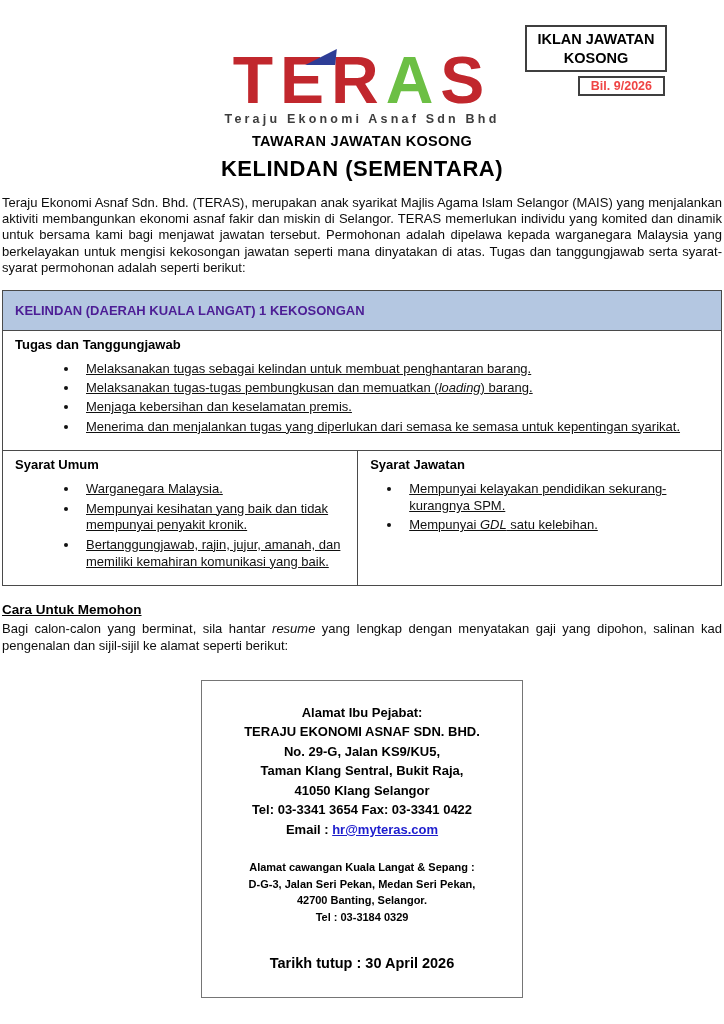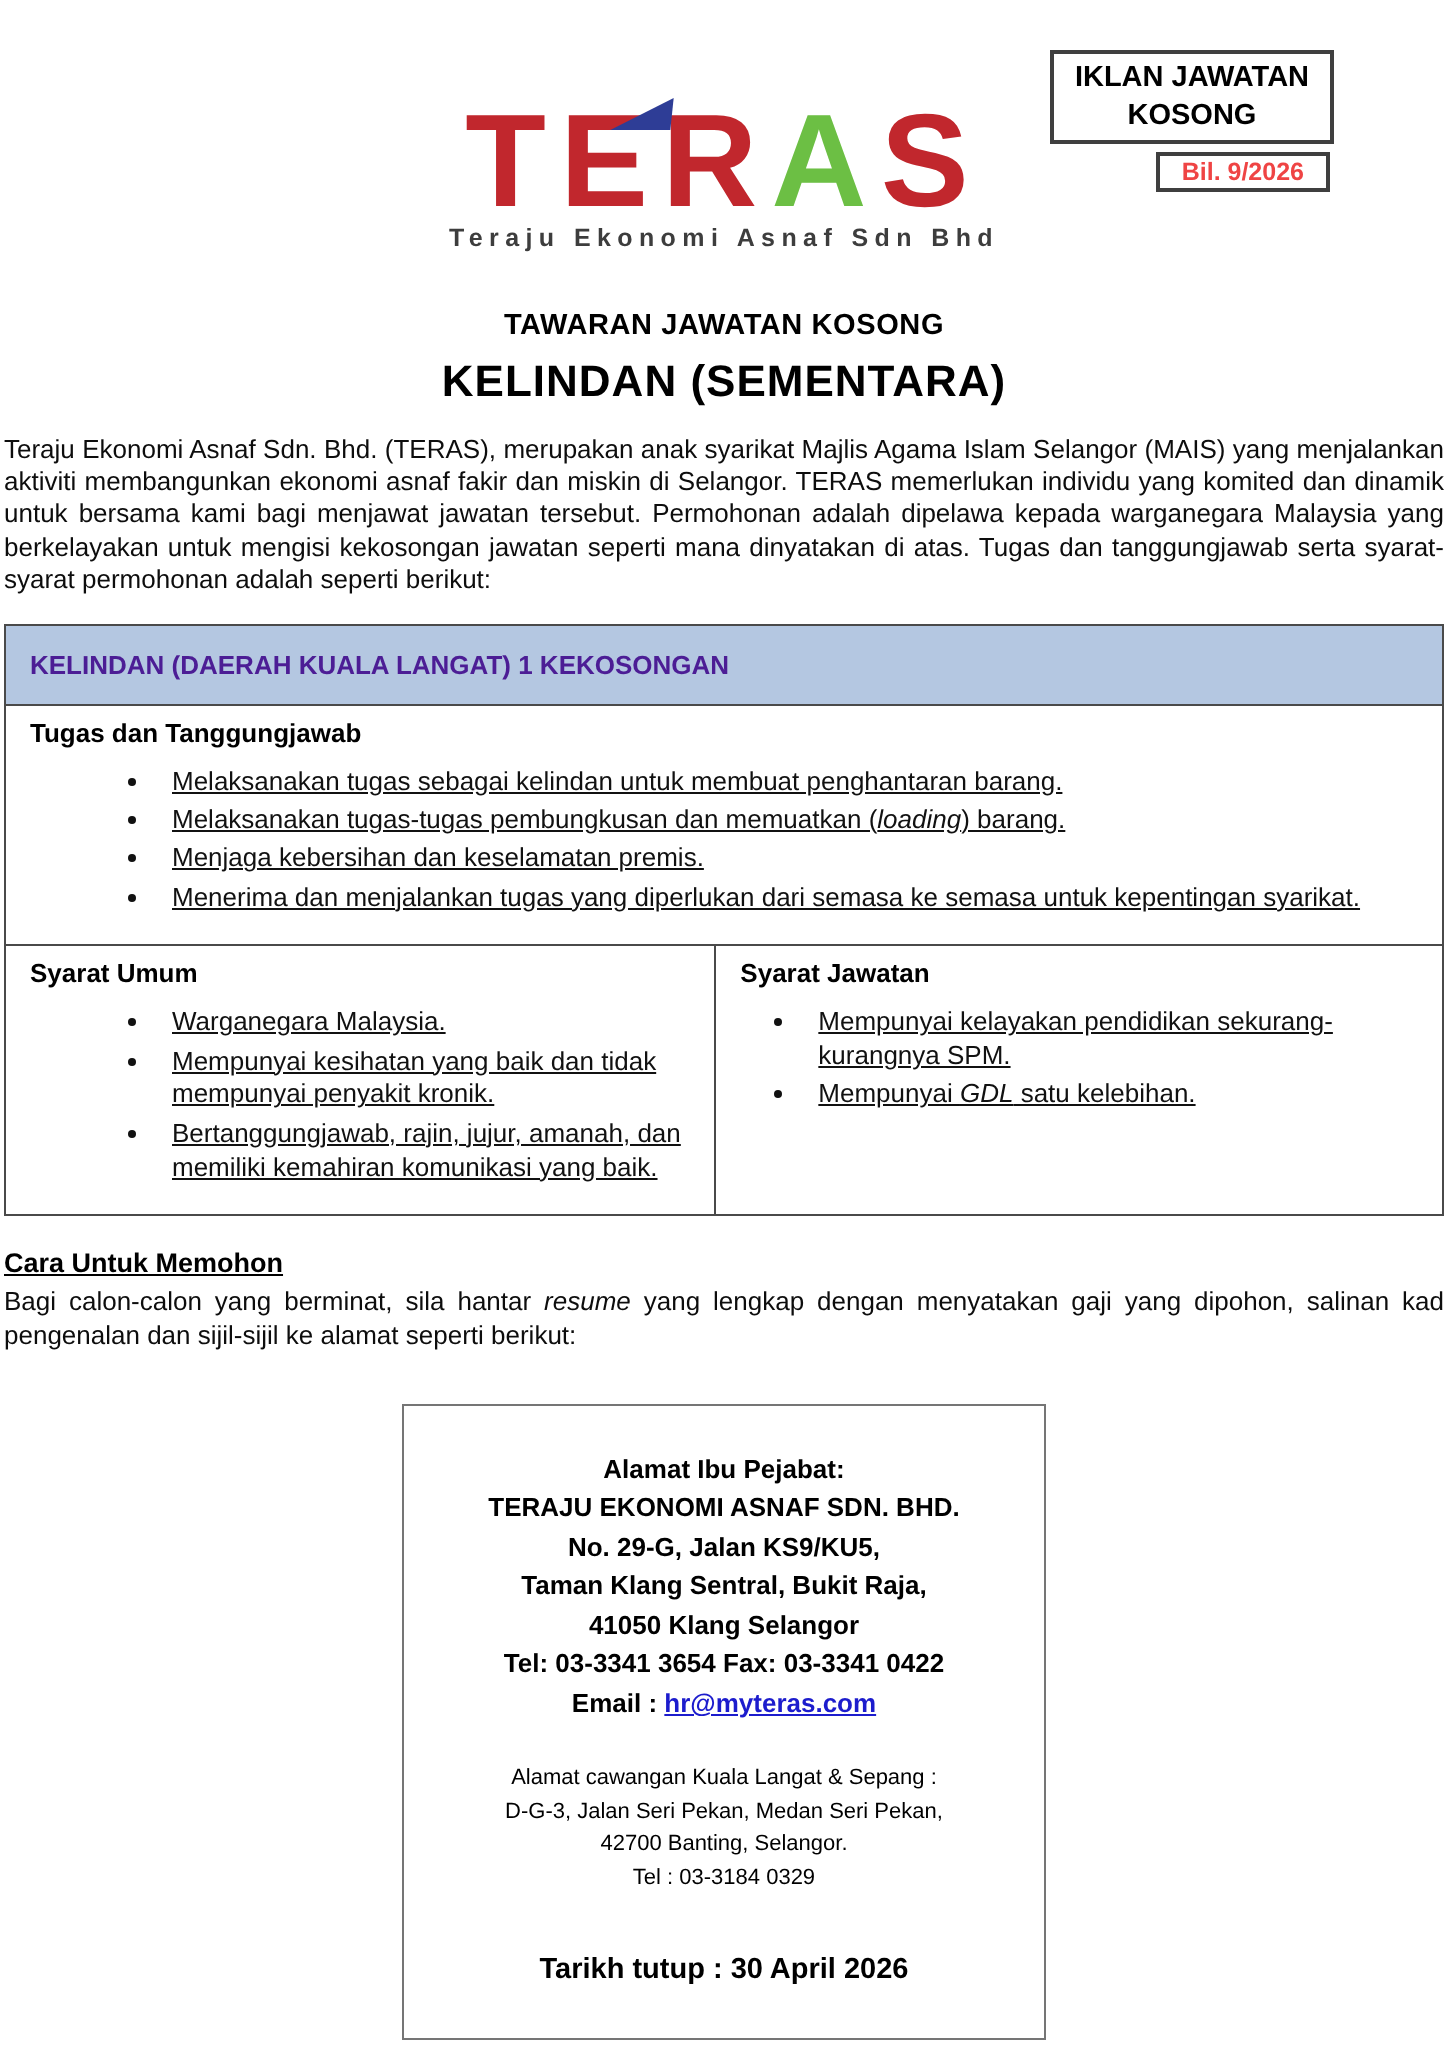--- a/index.html
+++ b/index.html
@@ -21,21 +21,21 @@
   .logo{padding-top:50px;text-align:center;}
   .logo-word{position:relative;display:inline-block;font-weight:bold;font-size:66px;
     letter-spacing:7px;line-height:0.92;font-family:"Liberation Sans",sans-serif;}
   .logo-word span{display:inline-block;}
   .logo-triangle{position:absolute;top:-1px;left:calc(50% - 56px);width:0;height:0;
     border-left:30px solid transparent;border-bottom:16px solid var(--logo-blue);
     transform:skewX(-6deg);}
   .logo-subtitle{margin-top:1px;font-size:12.5px;font-weight:bold;letter-spacing:3.2px;color:#3d3d3d;}
 
   
-  .doc-subtitle{margin-top:29px;text-align:center;font-weight:bold;font-size:14.5px;
+  .doc-subtitle{margin-top:7px;text-align:center;font-weight:bold;font-size:14.5px;
     letter-spacing:0.3px;color:#000;}
   .doc-title{margin-top:7px;text-align:center;font-weight:bold;font-size:22px;
     letter-spacing:0.5px;color:#000;}
 
   
   .intro{margin-top:13px;font-size:13px;line-height:1.26;text-align:justify;color:#0d0d0d;}
 
   
   table.vacancy{margin-top:13px;width:100%;border-collapse:collapse;}
   table.vacancy td{border:1.5px solid var(--border-dark);vertical-align:top;}
@@ -55,21 +55,21 @@
   .apply-title{margin-top:16px;font-weight:bold;font-size:13.5px;text-decoration:underline;color:#000;}
   .apply-body{margin-top:4px;font-size:13px;line-height:1.3;text-align:justify;color:#0d0d0d;}
 
   
   .address-box{width:322px;margin:25px auto 0 auto;border:1.5px solid #757575;
     text-align:center;padding:22px 8px 26px;}
   .hq-lines div{font-size:13px;font-weight:bold;line-height:1.5;color:#000;}
   .email-line{font-size:13px;font-weight:bold;line-height:1.5;color:#000;}
   .email-line a{color:var(--link);text-decoration:underline;font-weight:bold;}
   .branch-lines{margin-top:20px;}
-  .branch-lines div{font-size:11px;font-weight:normal;line-height:1.5;color:#000;}
+  .branch-lines div{font-size:11px;font-weight:bold;line-height:1.5;color:#000;}
   .closing-date{margin-top:30px;font-size:14.5px;font-weight:bold;color:#000;}
 </style>
 </head>
 <body>
 
 <div class="page">
 
   <div class="badge-iklan">IKLAN JAWATAN KOSONG</div>
   <div class="badge-bil">Bil. 9/2026</div>
 

